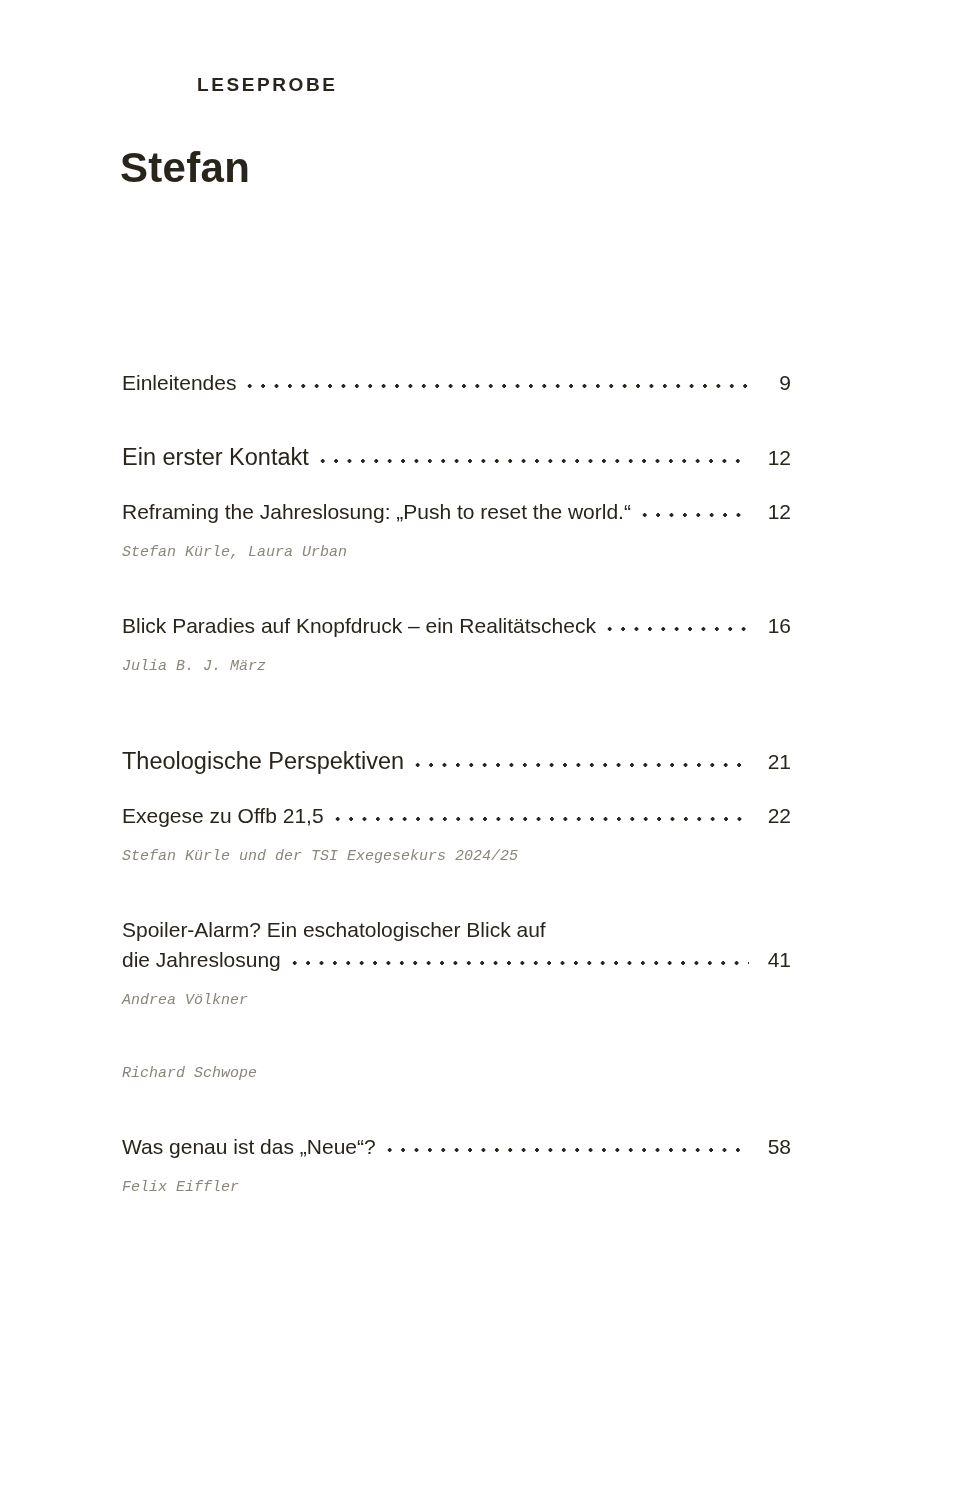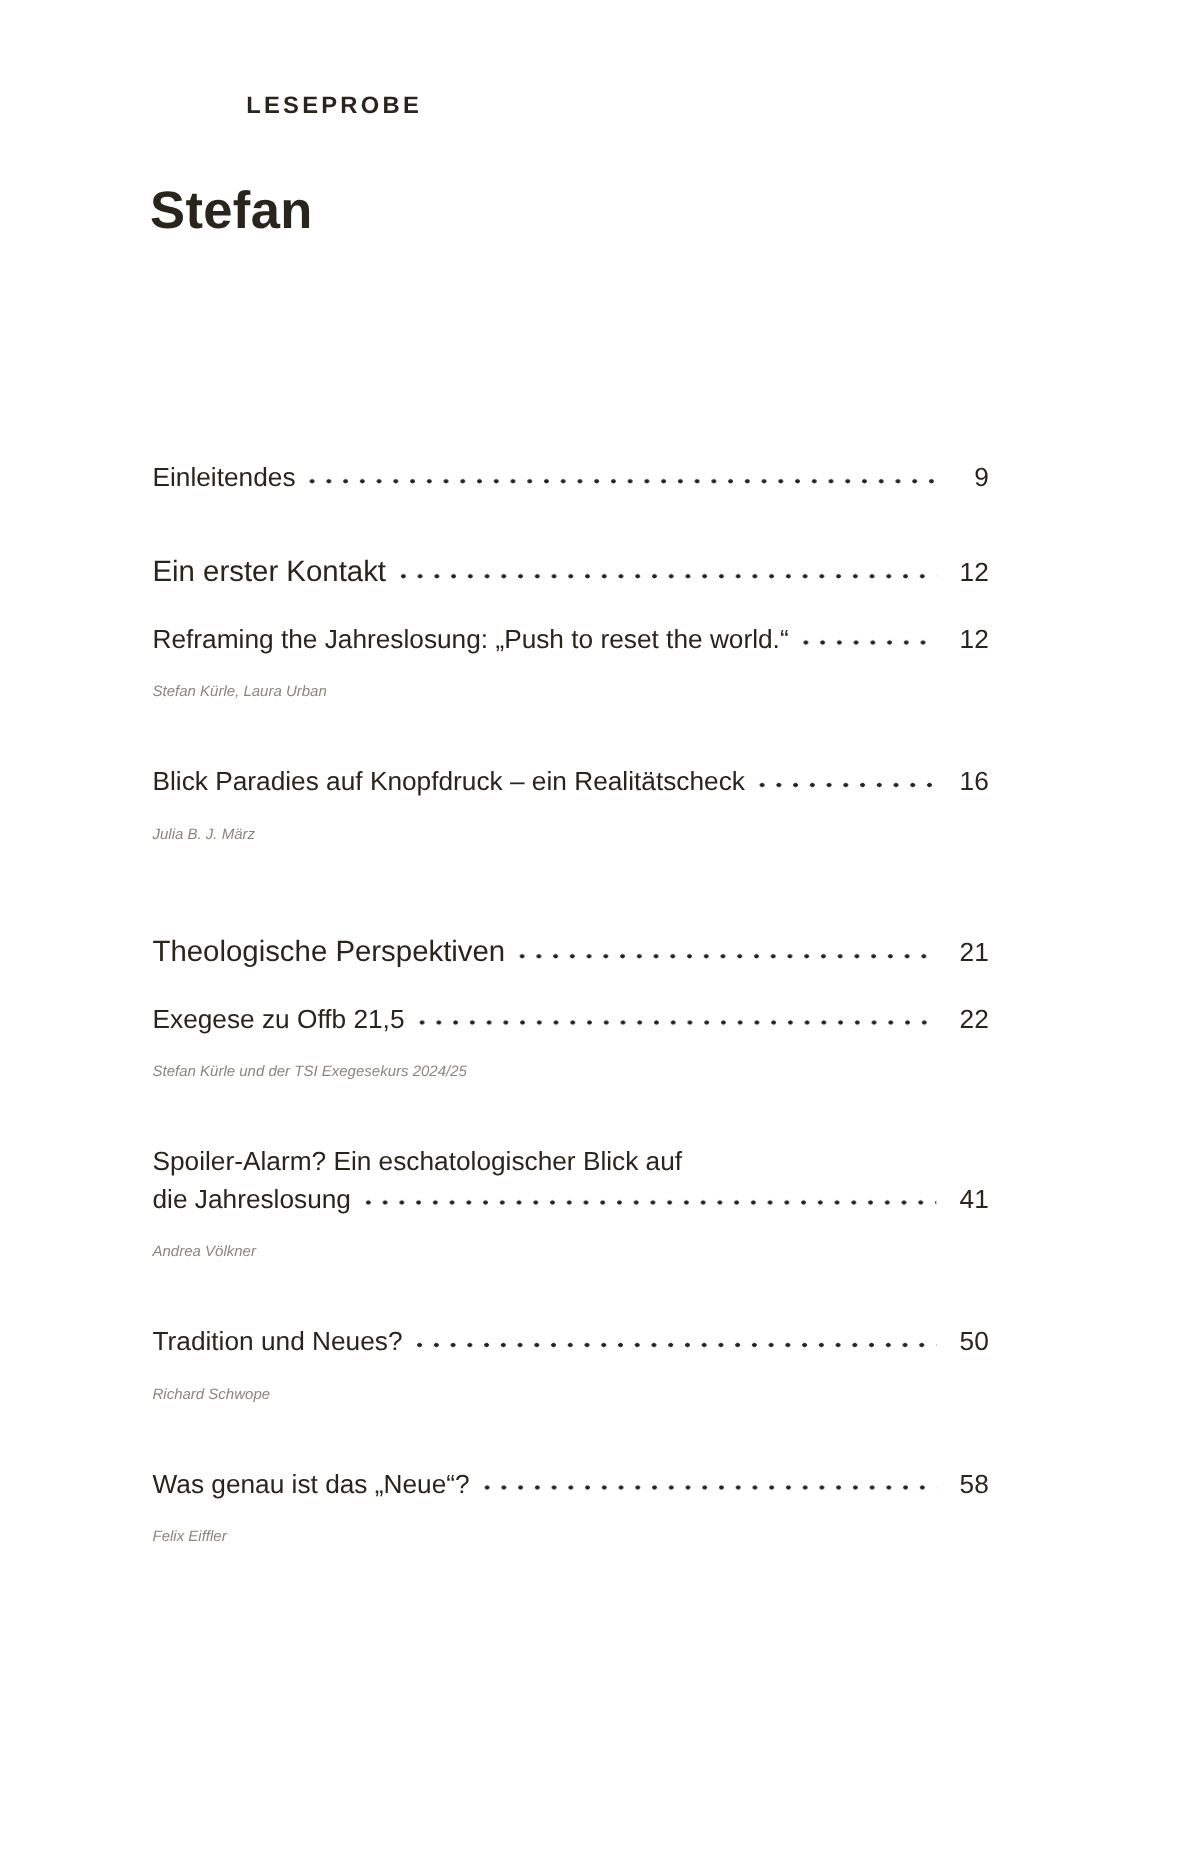--- a/index.html
+++ b/index.html
@@ -60,23 +60,23 @@
     background-repeat: repeat-x;
     background-position: left 0px bottom 1px;
   }
   .pg {
     font-size: 21px;
     font-weight: 400;
     min-width: 28px;
     text-align: right;
   }
   .author {
-    font-family: Liberation Sans, sans-serif;
+    font-family: Liberation Mono, monospace;
     font-style: italic;
-    font-size: 12px;
+    font-size: 15px;
     line-height: 30px;
     margin-top: 11px;
     color: #8b867b;
   }
 </style>
 </head>
 <body>
 
 <div class="page">
   <div class="kicker">LESEPROBE</div>
@@ -130,25 +130,20 @@
       <div class="block entry">
         <div class="pretitle">Spoiler-Alarm? Ein eschatologischer Blick auf</div>
         <div class="row">
           <span class="t">die Jahreslosung</span>
           <span class="leader"></span>
           <span class="pg">41</span>
         </div>
         <div class="author">Andrea Völkner</div>
       </div>
       <div class="block entry">
-        <div class="row">
-          <span class="t">Tradition und Neues?</span>
-          <span class="leader"></span>
-          <span class="pg">50</span>
-        </div>
         <div class="author">Richard Schwope</div>
       </div>
       <div class="block entry">
         <div class="row">
           <span class="t">Was genau ist das „Neue“?</span>
           <span class="leader"></span>
           <span class="pg">58</span>
         </div>
         <div class="author">Felix Eiffler</div>
       </div>

